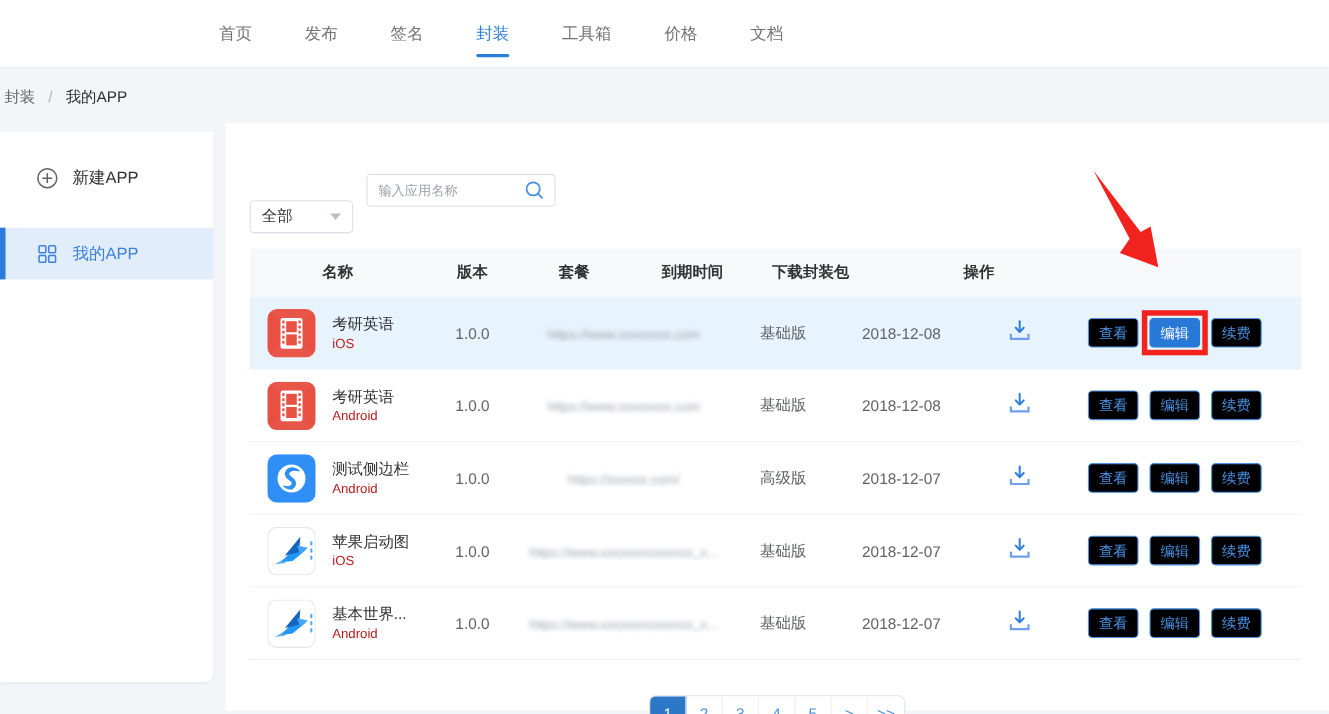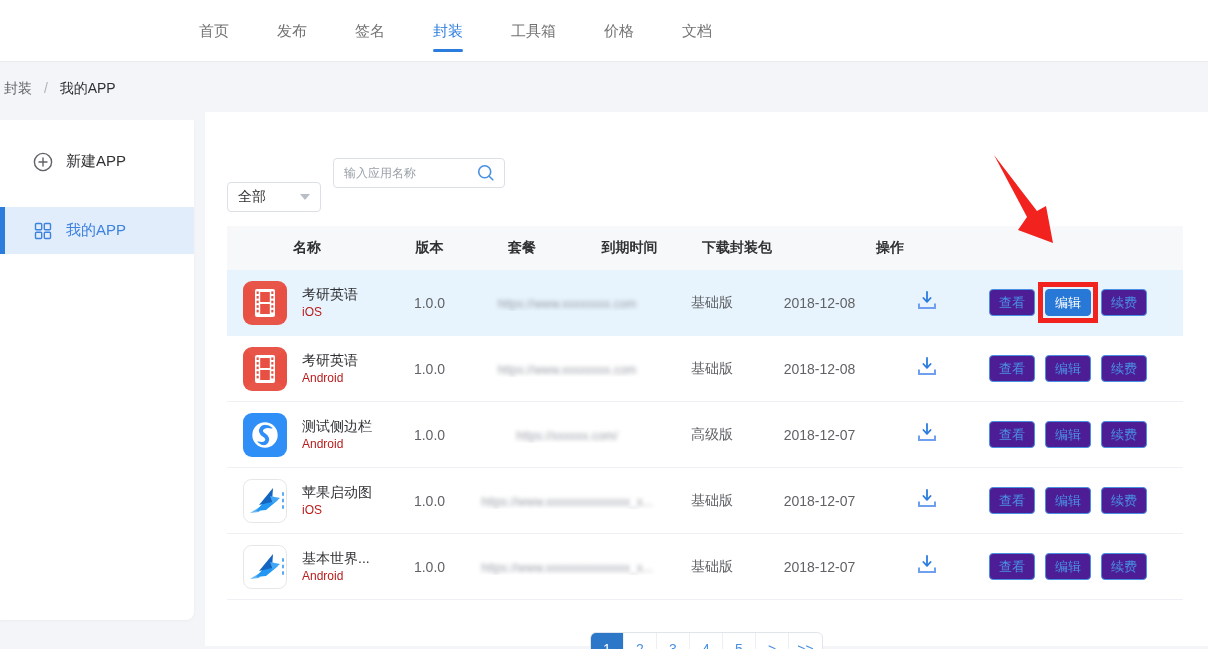--- a/index.html
+++ b/index.html
@@ -73,21 +73,21 @@
   .app-name { color:#303133; font-size:14px; white-space:nowrap; }
   .app-platform { color:#b91c1c; font-size:12px; }
 
   .url-blur { display:inline-block; max-width:182px; color:#8a8f99; font-size:12px;
     filter:blur(2.3px); white-space:nowrap; opacity:.85; }
 
   .dl-icon { width:24px; height:22px; cursor:pointer; }
 
   .actions { display:flex; align-items:center; padding-left:12px; gap:10px; }
   .btn { width:46px; height:27px; line-height:25px; text-align:center; font-size:13px;
-    color:#4a90e2; background:#4c1d95; border:1px solid #4a90e2; border-radius:4px;
+    color:#4a90e2; background:#000000; border:1px solid #4a90e2; border-radius:4px;
     cursor:pointer; font-family:inherit; padding:0; }
   .edit-wrap { display:inline-flex; border:5px solid transparent; margin:-7px; padding:2px; }
   .row--annotated .edit-wrap { border-color:#f2231f; position:relative; z-index:5; }
   .row--annotated .btn-edit { background:#2878d8; color:#fff; border-color:#2878d8; }
 
   
   .pagination { margin-top:32px; text-align:center; }
   .pg-group { display:inline-flex; border:1px solid #e0e5eb; border-radius:6px;
     overflow:hidden; background:#fff; }
   .pg-cell { min-width:33px; height:32px; line-height:32px; padding:0 6px; text-align:center;

